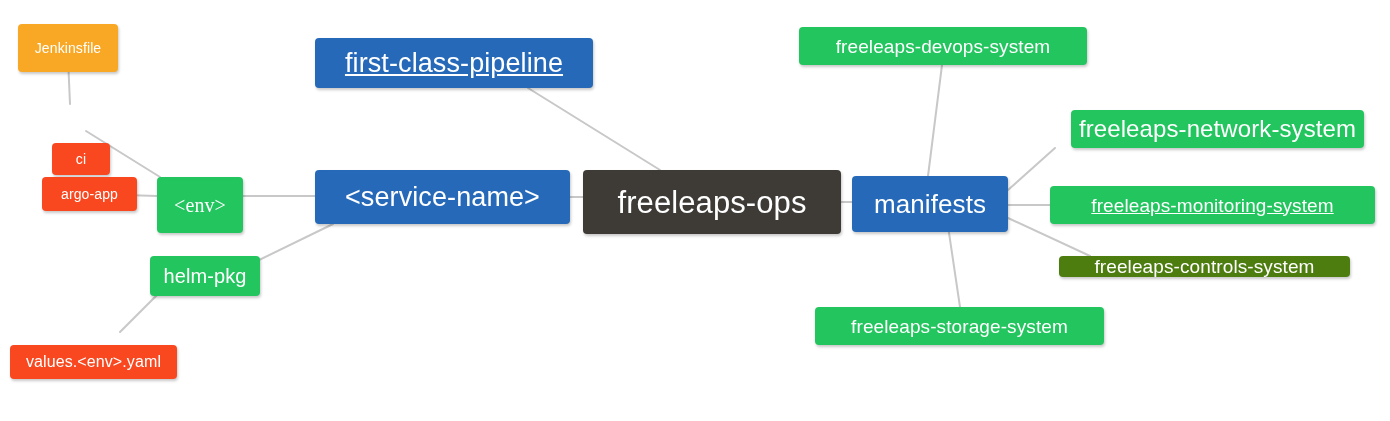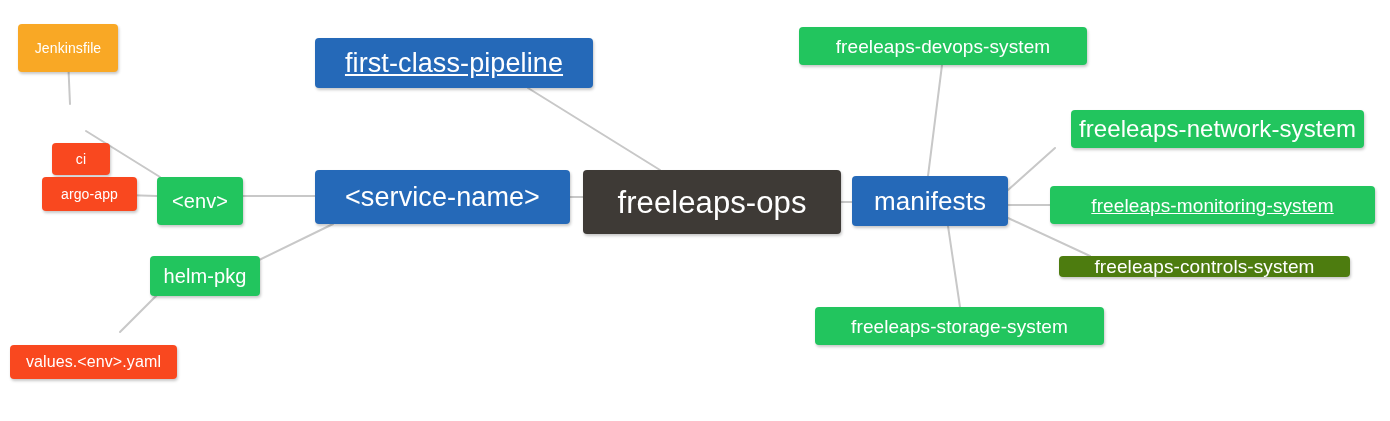--- a/index.html
+++ b/index.html
@@ -68,39 +68,39 @@
   <div id="node-layer">
       <div class="node" style="left: 18px; top: 24px; width: 100px; height: 48px; background: rgb(249, 168, 37); font-size: 14px;">
         <span class="node-label">Jenkinsfile</span>
       </div>
       <div class="node" style="left: 52px; top: 104px; width: 58px; height: 32px; background: rgb(249, 72, 31); font-size: 14px; margin-top: 39px;">
         <span class="node-label">ci</span>
       </div>
       <div class="node" style="left: 30px; top: 177px; width: 95px; height: 34px; background: rgb(249, 72, 31); font-size: 14px; margin-left: 12px;">
         <span class="node-label">argo-app</span>
       </div>
-      <div class="node" style="left: 157px; top: 177px; width: 86px; height: 48px; background: rgb(34, 197, 94); font-size: 20px;">
+      <div class="node" style="left: 157px; top: 177px; width: 86px; height: 56px; background: rgb(34, 197, 94); font-size: 20px; font-family: Liberation Serif, serif;">
         <span class="node-label">&lt;env&gt;</span>
       </div>
       <div class="node" style="left: 315px; top: 170px; width: 255px; height: 54px; background: rgb(37, 105, 184); font-size: 27px;">
         <span class="node-label">&lt;service-name&gt;</span>
       </div>
       <div class="node" style="left: 315px; top: 38px; width: 278px; height: 50px; background: rgb(37, 105, 184); font-size: 27px; text-decoration: underline;">
         <span class="node-label">first-class-pipeline</span>
       </div>
       <div class="node" style="left: 150px; top: 256px; width: 110px; height: 40px; background: rgb(34, 197, 94); font-size: 20px;">
         <span class="node-label">helm-pkg</span>
       </div>
       <div class="node" style="left: 10px; top: 345px; width: 167px; height: 34px; background: rgb(249, 72, 31); font-size: 16px;">
         <span class="node-label">values.&lt;env&gt;.yaml</span>
       </div>
       <div class="node" style="left: 583px; top: 170px; width: 258px; height: 64px; background: rgb(62, 58, 54); font-size: 31px;">
         <span class="node-label">freeleaps-ops</span>
       </div>
-      <div class="node" style="left: 852px; top: 176px; width: 156px; height: 50px; background: rgb(37, 105, 184); font-size: 26px;">
+      <div class="node" style="left: 852px; top: 176px; width: 156px; height: 56px; background: rgb(37, 105, 184); font-size: 26px;">
         <span class="node-label">manifests</span>
       </div>
       <div class="node" style="left: 799px; top: 27px; width: 288px; height: 38px; background: rgb(34, 197, 94); font-size: 19px; justify-content: center;">
         <span class="node-label">freeleaps-devops-system</span>
       </div>
       <div class="node" style="left: 1055px; top: 110px; width: 293px; height: 38px; background: rgb(34, 197, 94); font-size: 24px; margin-left: 16px;">
         <span class="node-label">freeleaps-network-system</span>
       </div>
       <div class="node" style="left: 1050px; top: 186px; width: 325px; height: 38px; background: rgb(34, 197, 94); font-size: 19px; text-decoration: underline;">
         <span class="node-label">freeleaps-monitoring-system</span>

